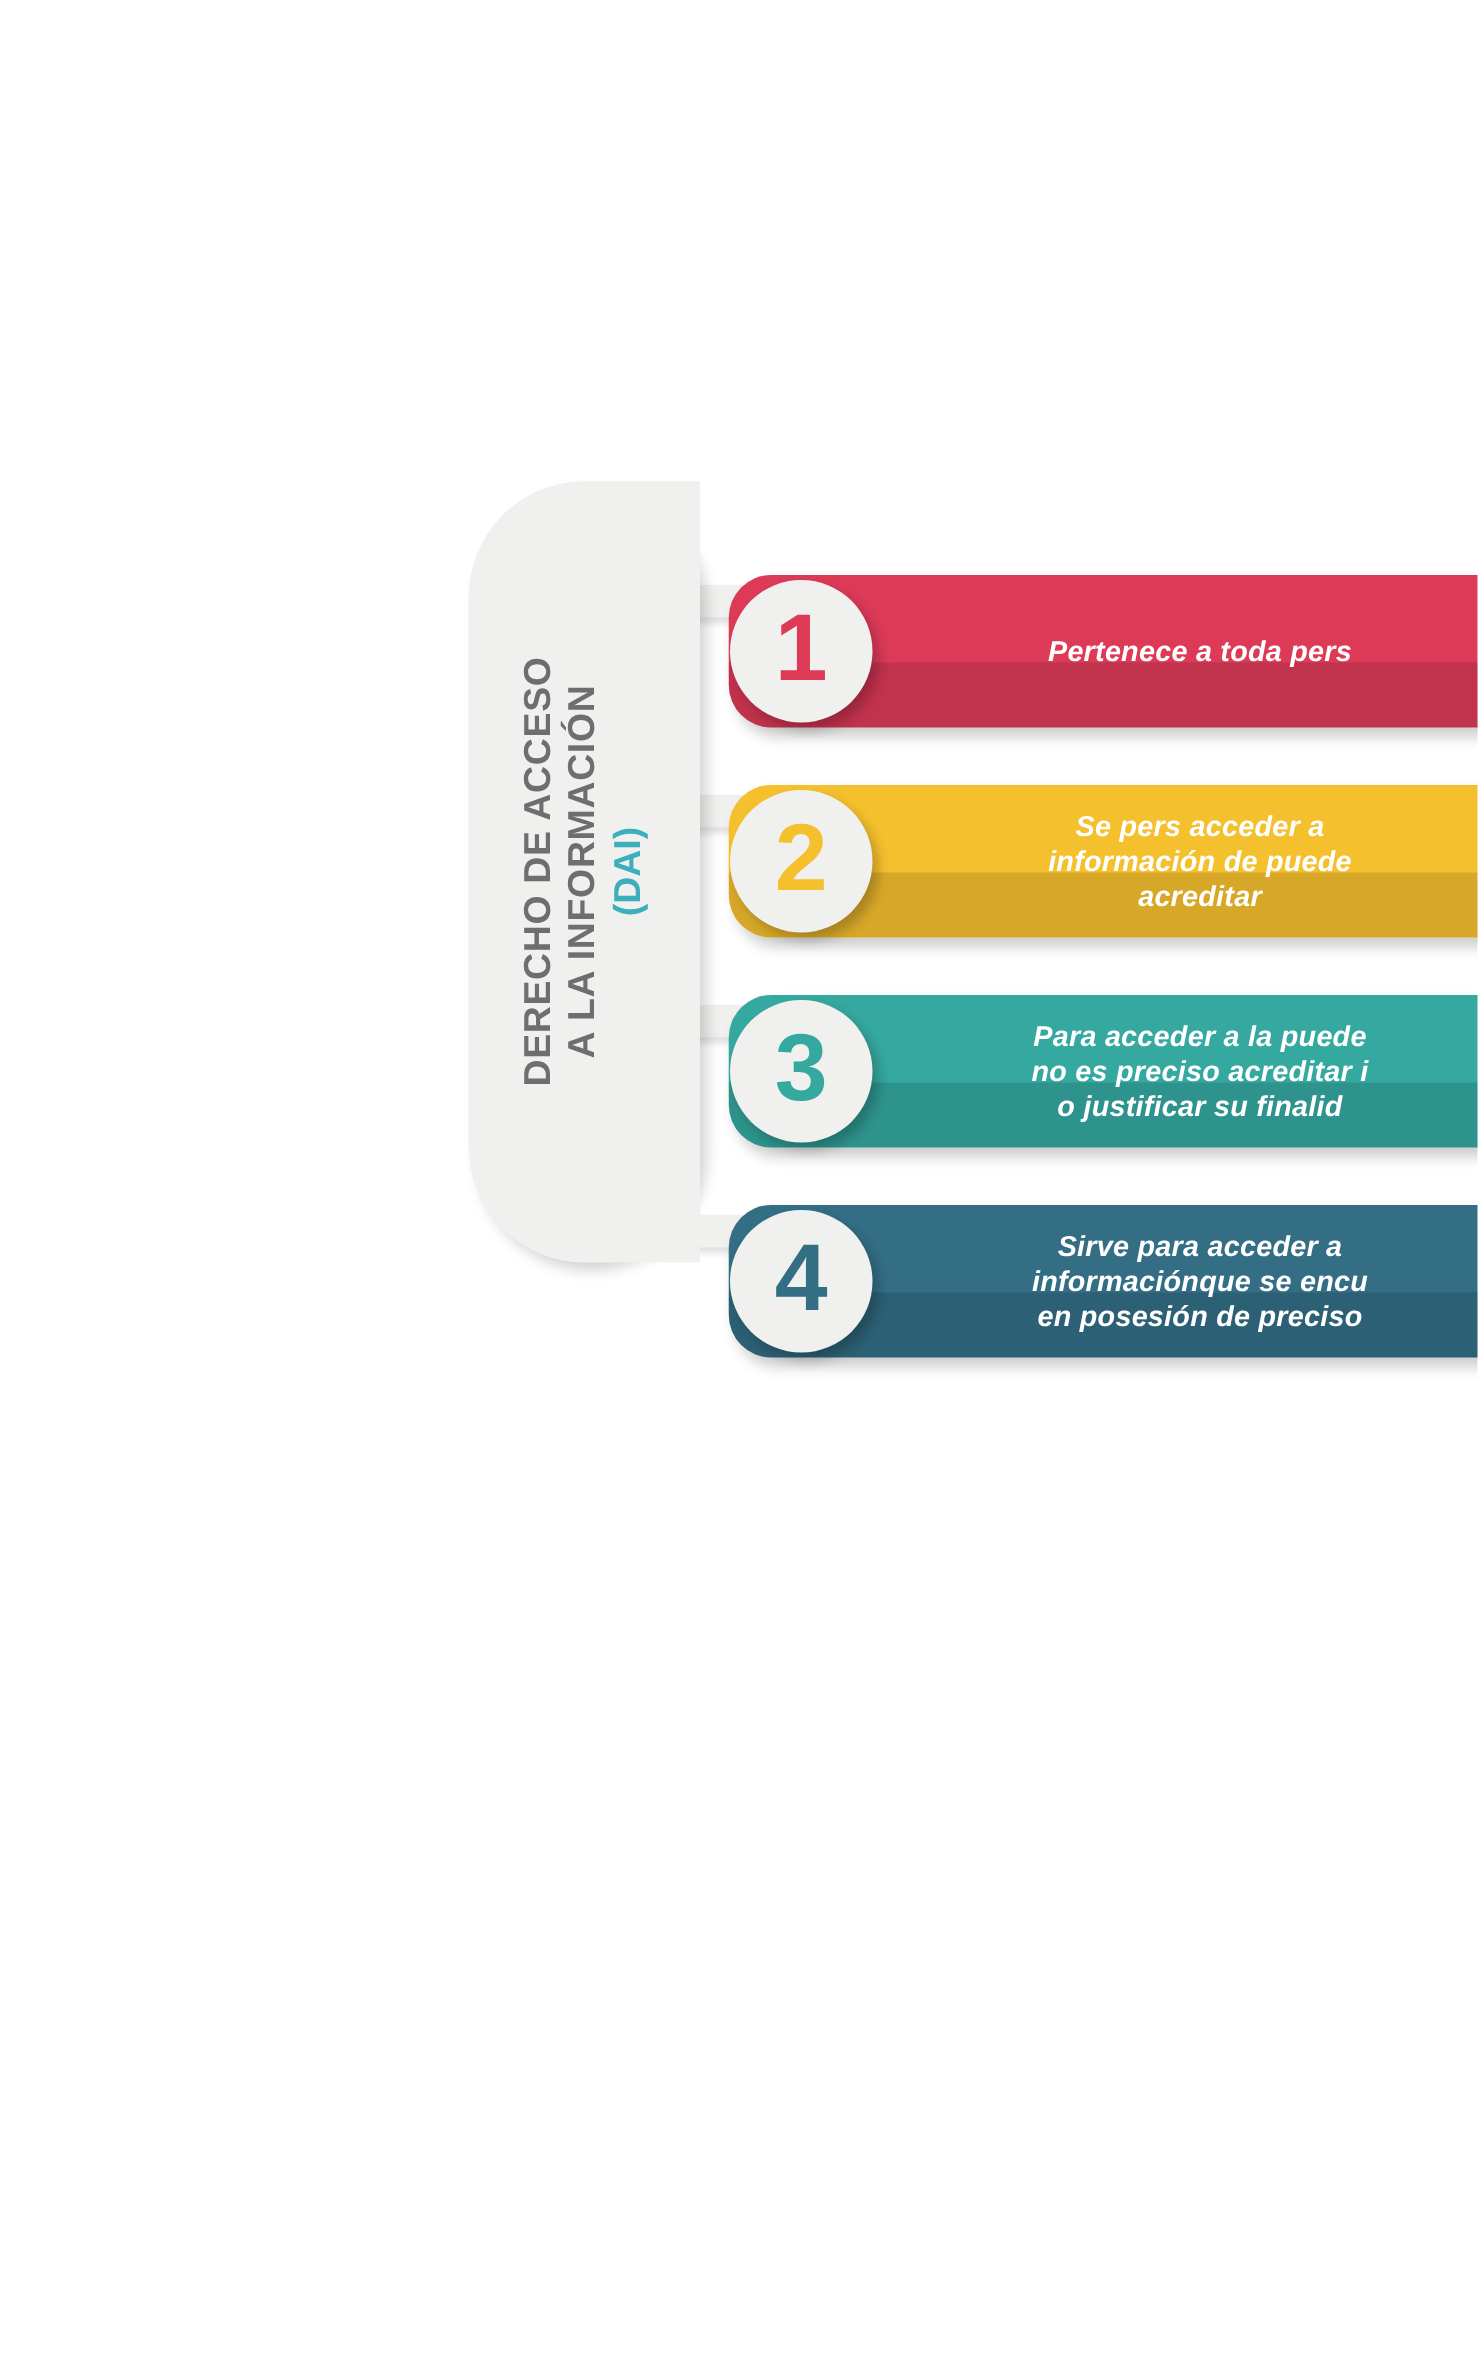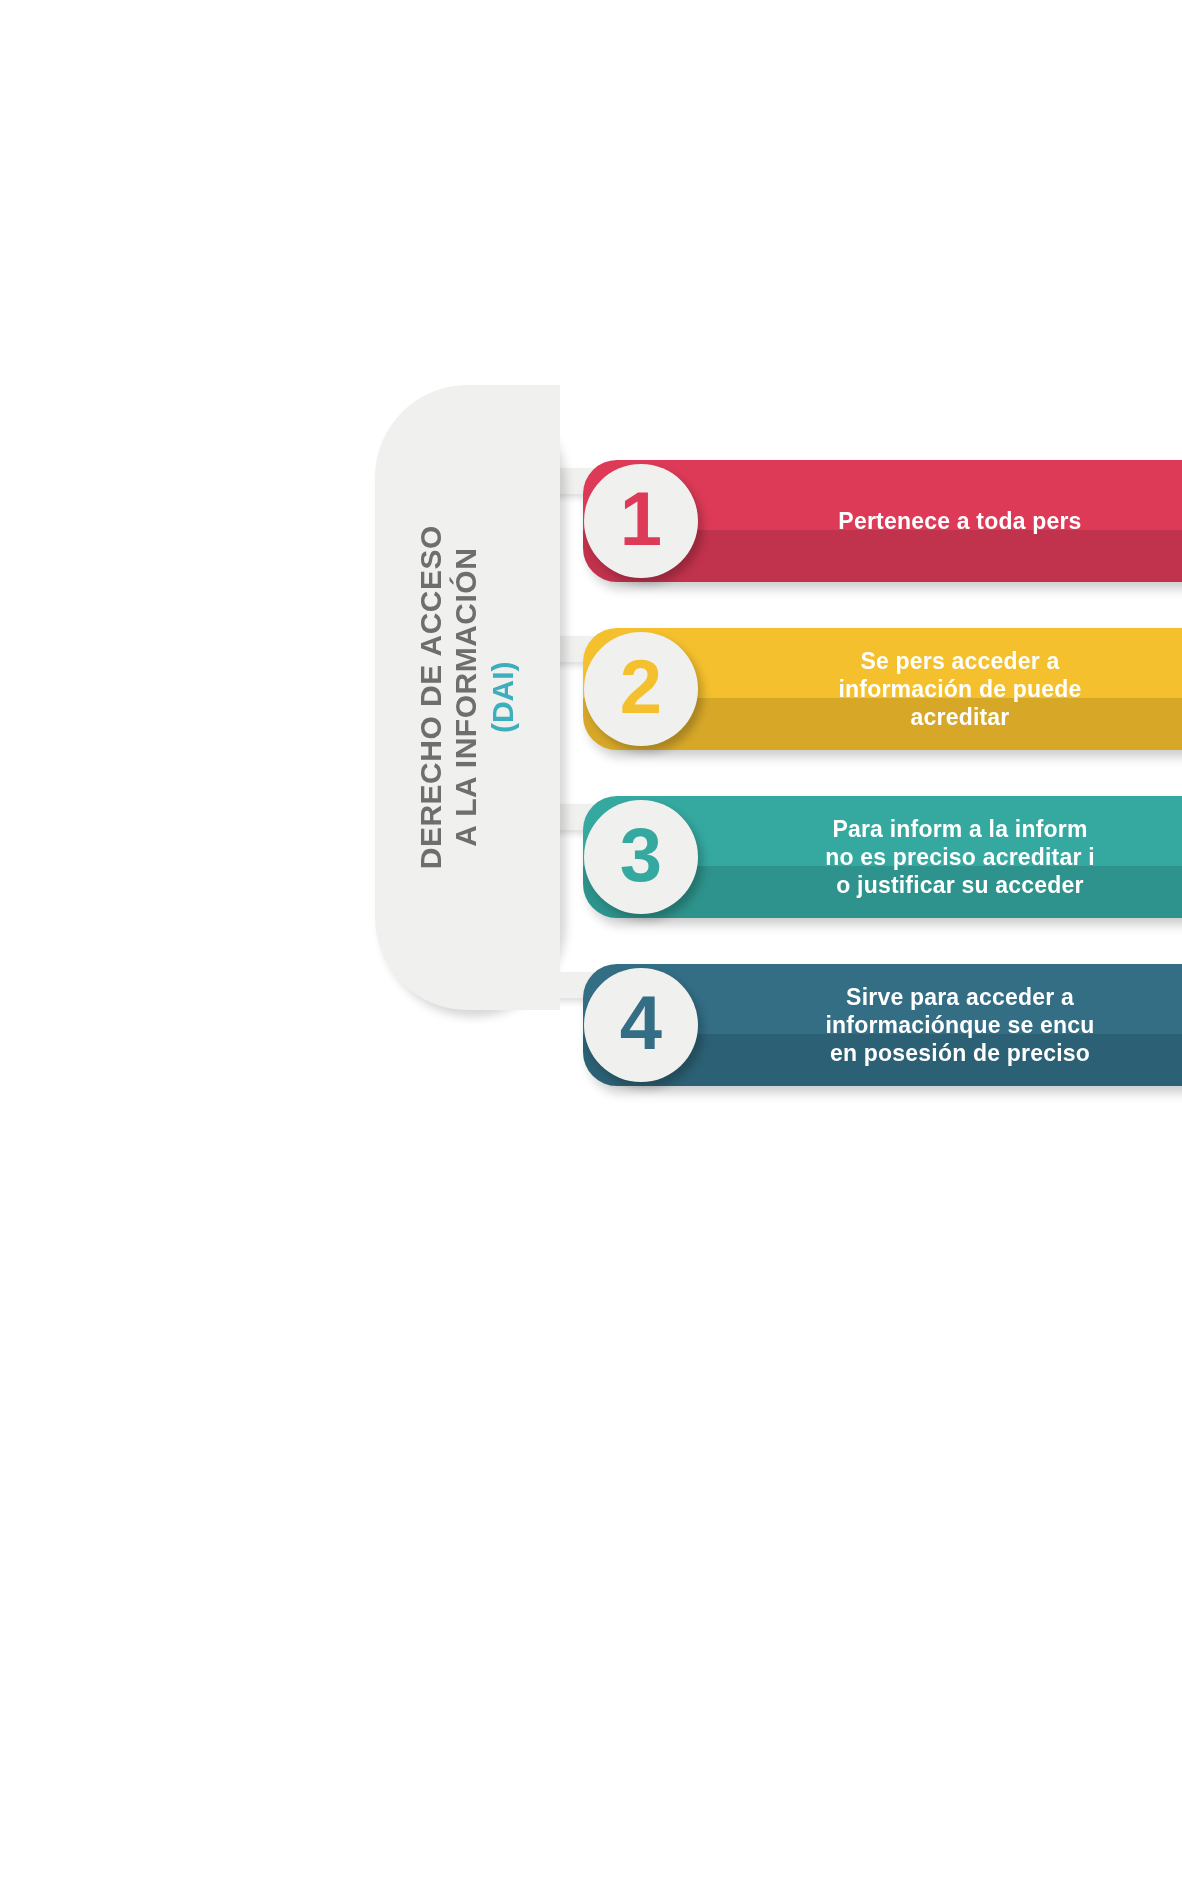--- a/index.html
+++ b/index.html
@@ -108,21 +108,21 @@
     color:#ffffff;
     font-size:23px;
     font-weight:bold;
     line-height:1.22;
     text-align:center;
     z-index:3;
     padding-right:4px;
     box-sizing:border-box;
     letter-spacing:0.2px;
   }
-  .bar-text span{display:block;white-space:nowrap;}
+  .bar-text span{display:block;white-space:nowrap;font-style:italic;}
 
   
   .badge{
     position:absolute;
     left:584px;
     width:114px;
     height:114px;
     border-radius:50%;
     background:#F0F0EE;
     z-index:8;
@@ -159,23 +159,23 @@
     <div class="bar-text">
       <span>Se pers acceder a</span>
       <span>información de puede</span>
       <span>acreditar</span>
     </div>
   </div>
 
   <div class="bar" style="top: 796px; background: rgb(53, 168, 160);">
     <div class="bar-shade"></div>
     <div class="bar-text">
-      <span>Para inform a la inform</span>
+      <span>Para acceder a la puede</span>
       <span>no es preciso acreditar i</span>
-      <span>o justificar su acceder</span>
+      <span>o justificar su finalid</span>
     </div>
   </div>
 
   <div class="bar" style="top: 964px; background: rgb(51, 110, 133);">
     <div class="bar-shade"></div>
     <div class="bar-text">
       <span>Sirve para acceder a</span>
       <span>informaciónque se encu</span>
       <span>en posesión de preciso</span>
     </div>

